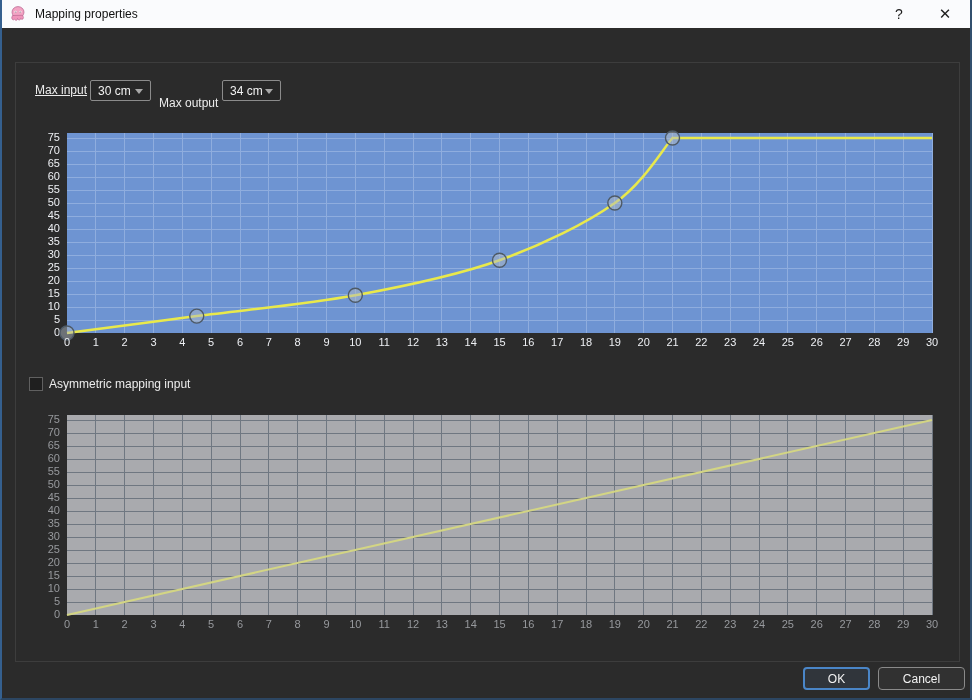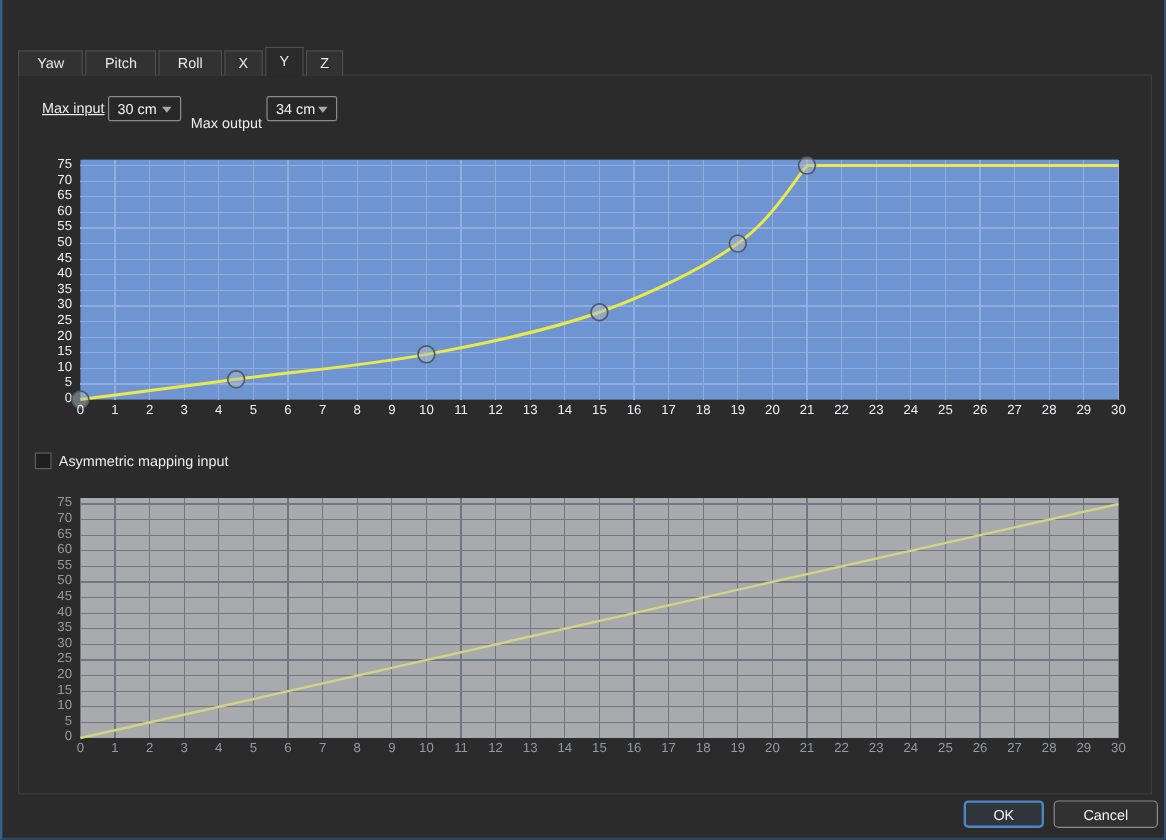--- a/index.html
+++ b/index.html
@@ -42,29 +42,34 @@
   .btn { position:absolute; top:667px; height:23px; background:#313131; color:#f2f2f2; font-size:12px;
          display:flex; align-items:center; justify-content:center; border-radius:4px; cursor:default; }
   .btn-ok { left:801px; width:67px; border:2px solid #4a86c8; background:#30353b; }
   .btn-cancel { left:876px; width:87px; border:1px solid #8a8a8a; }
 </style>
 </head>
 <body>
 
 <div class="window">
 
-
-  <div class="tabbar" id="tabbar">
-      <div class="tab">Yaw</div>
-      <div class="tab">Pitch</div>
-      <div class="tab">Roll</div>
-      <div class="tab small">X</div>
-      <div class="tab small selected">Y</div>
-      <div class="tab small">Z</div>
-    </div>
+  <div class="titlebar">
+    <svg class="app-icon" viewBox="0 0 18 18">
+      <ellipse cx="9" cy="7.2" rx="6" ry="5.6" fill="#f2a3c3" stroke="#b5608d" stroke-width="0.7"></ellipse>
+      <path d="M3.4 10.5 q-1.6 3 0.3 4.2 q1 0.6 1.8 -0.6 q0.9 1.8 2.2 1.1 q0.9 -0.5 0.8 -1.7 q0.7 1.9 2.1 1.5 q1.1 -0.3 1 -1.6 q1.2 1.6 2.4 0.6 q1.3 -1.1 -0.4 -3.7 z" fill="#ef94ba" stroke="#b5608d" stroke-width="0.6"></path>
+      <circle cx="6.6" cy="6.8" r="1.1" fill="#ffffff"></circle>
+        <circle cx="11.4" cy="6.8" r="1.1" fill="#ffffff"></circle>
+      <circle cx="6.8" cy="7" r="0.55" fill="#502040"></circle>
+        <circle cx="11.2" cy="7" r="0.55" fill="#502040"></circle>
+    </svg>
+    <span class="title-text">Mapping properties</span>
+    <div class="tb-btn tb-help">?</div>
+    <div class="tb-btn tb-close">✕</div>
+  </div>
+
   <div class="frame"></div>
 
   <div class="ctl-label" style="left:33px; top:80px;text-decoration:underline;">Max input</div>
   <div class="combo" style="left:88px; width:61px;">
     <span>30 cm</span>
     <span class="combo-arrow"></span>
   </div>
   <div class="ctl-label" style="left:157px; top:93px;">Max output</div>
   <div class="combo" style="left:220px; width:59px;">
     <span>34 cm</span>

